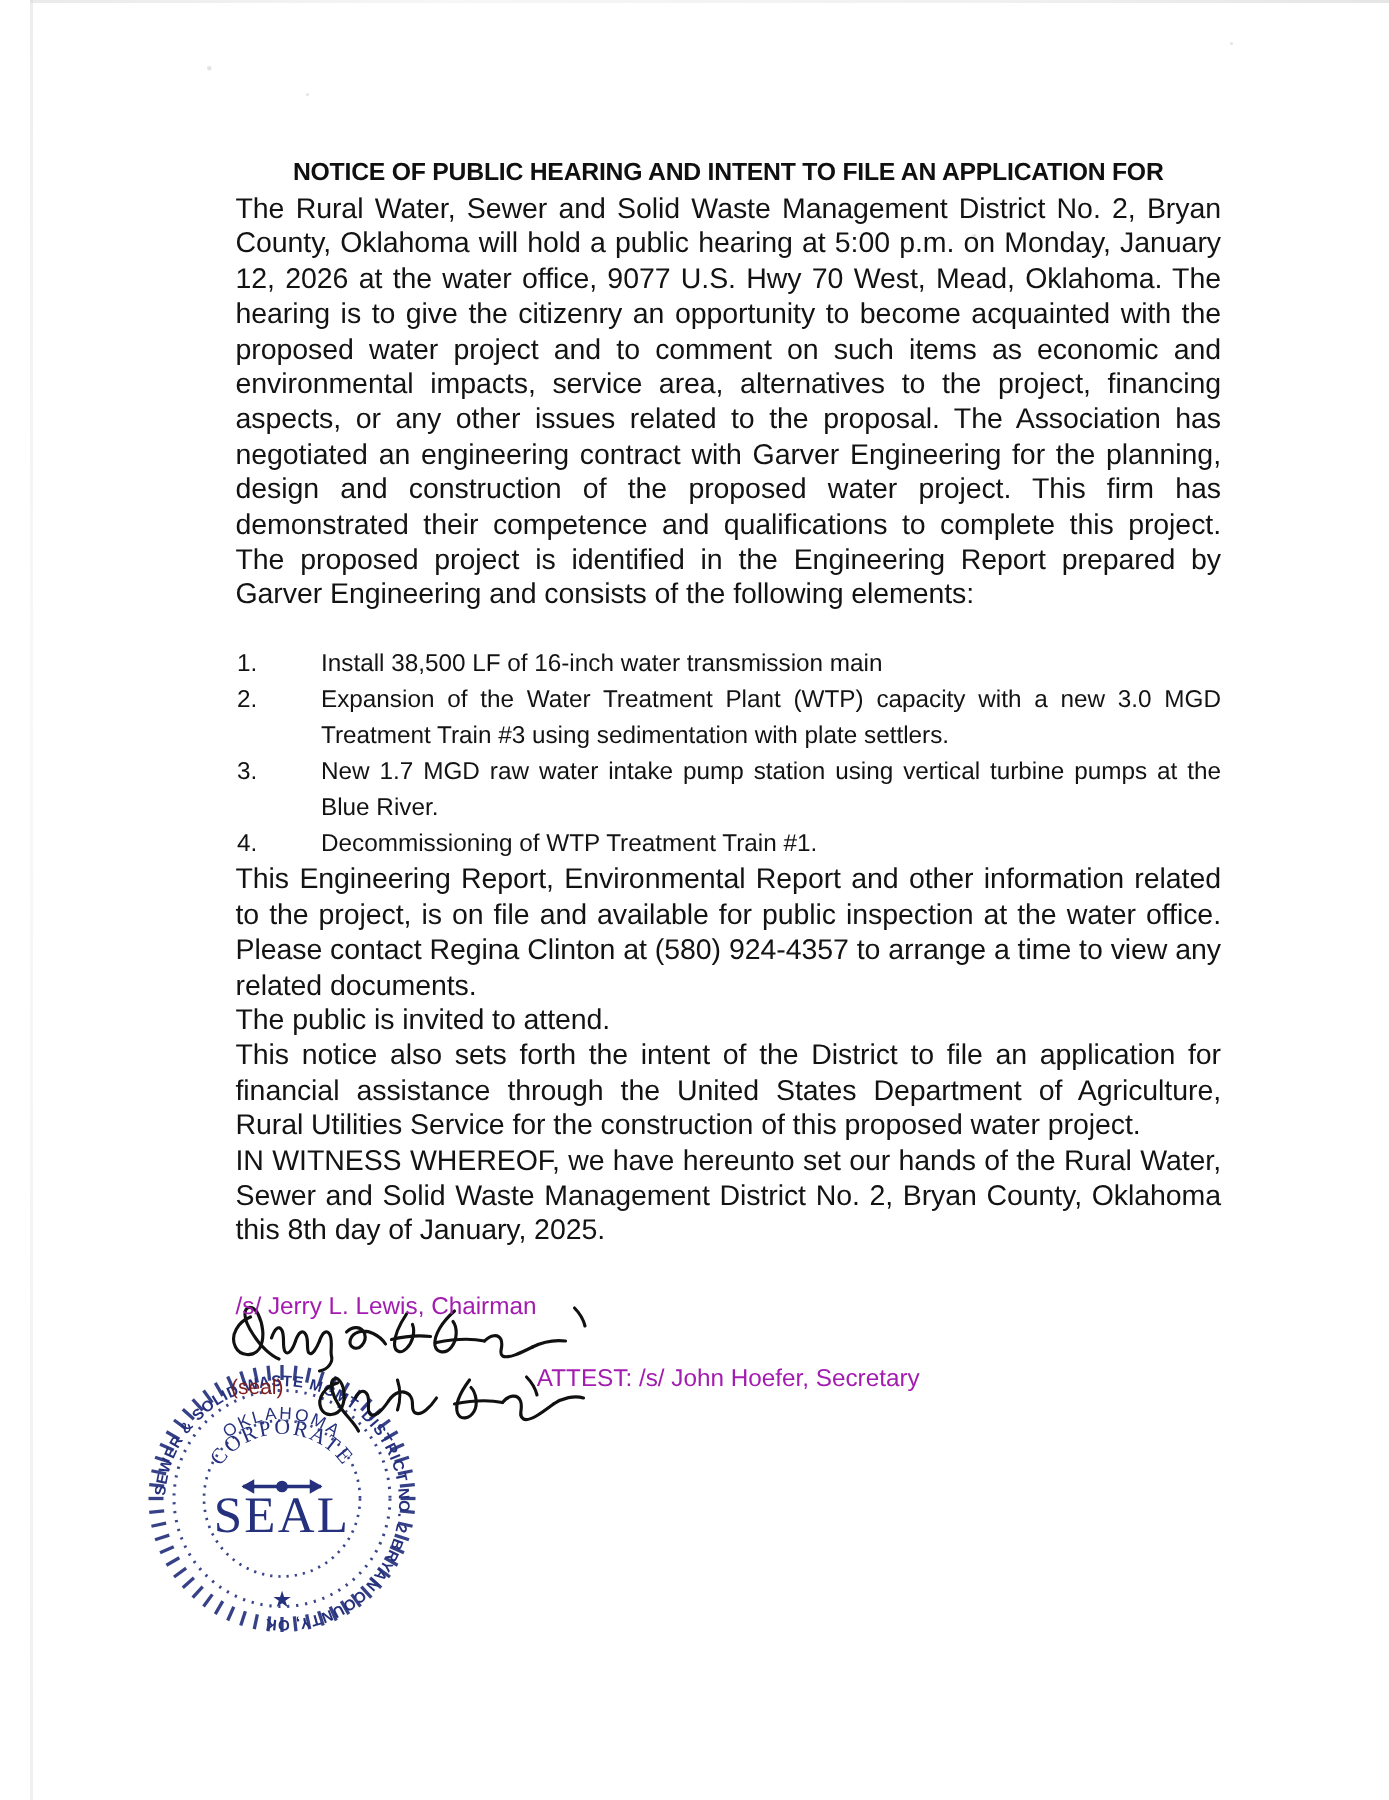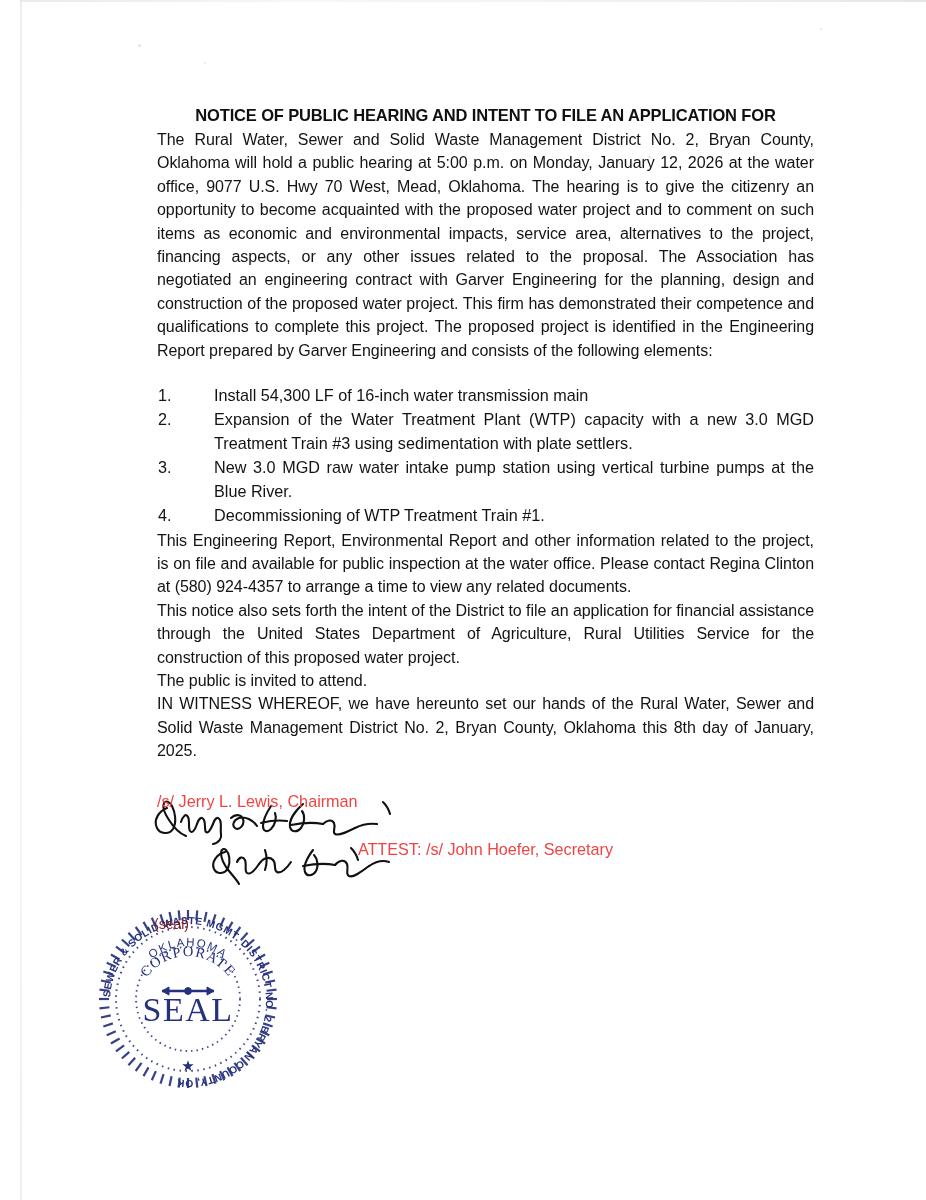--- a/index.html
+++ b/index.html
@@ -57,21 +57,21 @@
     font-weight: bold;
     line-height: 25px;
     text-align: center;
     letter-spacing: -0.15px;
     color: #101010;
   }
   .doc-title .line2 { display: block; }
 
   p.body-par {
     margin: 0;
-    font-size: 16px;
+    font-size: 19px;
     line-height: 23.4px;
     text-align: justify;
     text-justify: inter-word;
     color: #131313;
     letter-spacing: -0.05px;
   }
   .par-intro { margin-top: 36px; }
   .par-report { margin-top: 23px; }
   .par-intent { margin-top: 24px; }
   .par-invite { margin-top: 25px; }
@@ -97,21 +97,21 @@
     top: 0;
     text-align: left;
     width: 40px;
   }
   ol.elements li .txt { display: block; }
 
   .sig-block { margin-top: 27px; position: relative; }
   .sig-line {
     font-size: 16.2px;
     line-height: 23.4px;
-    color: #ef4444;
+    color: #a21caf;
     position: relative;
     z-index: 3;
   }
   .sig-chairman { }
   .sig-attest { margin-top: 25px; text-align: center; }
 
   .signature-svg {
     position: absolute;
     z-index: 2;
     pointer-events: none;
@@ -153,41 +153,41 @@
 
     <h1 class="doc-title">
       <span>NOTICE OF PUBLIC HEARING AND INTENT TO FILE AN APPLICATION FOR</span>
     </h1>
 
     <p class="body-par par-intro">The Rural Water, Sewer and Solid Waste Management District No. 2, Bryan County, Oklahoma will hold a public hearing at 5:00 p.m. on Monday, January 12, 2026 at the water office, 9077 U.S. Hwy 70 West, Mead, Oklahoma.  The hearing is to give the citizenry an opportunity to become acquainted with the proposed water project and to comment on such items as economic and environmental impacts, service area, alternatives to the project, financing aspects, or any other issues related to the proposal. The Association has negotiated an engineering contract with Garver Engineering for the planning, design and construction of the proposed water project.  This firm has demonstrated their competence and qualifications to complete this project.  The proposed project is identified in the Engineering Report prepared by Garver Engineering and consists of the following elements:</p>
 
     <ol class="elements">
       <li>
         <span class="num">1.</span>
-        <span class="txt">Install 54,300 LF of 16-inch water transmission main</span>
+        <span class="txt">Install 38,500 LF of 16-inch water transmission main</span>
       </li>
       <li>
         <span class="num">2.</span>
         <span class="txt">Expansion of the Water Treatment Plant (WTP) capacity with a new 3.0 MGD Treatment Train #3 using sedimentation with plate settlers.</span>
       </li>
       <li>
         <span class="num">3.</span>
-        <span class="txt">New 3.0 MGD raw water intake pump station using vertical turbine pumps at the Blue River.</span>
+        <span class="txt">New 1.7 MGD raw water intake pump station using vertical turbine pumps at the Blue River.</span>
       </li>
       <li>
         <span class="num">4.</span>
         <span class="txt">Decommissioning of WTP Treatment Train #1.</span>
       </li>
     </ol>
 
     <p class="body-par par-report">This Engineering Report, Environmental Report and other information related to the project, is on file and available for public inspection at the water office. Please contact Regina Clinton at (580) 924-4357 to arrange a time to view any related documents.</p>
 
+    <p class="body-par par-invite">The public is invited to attend.</p>
+
     <p class="body-par par-intent">This notice also sets forth the intent of the District to file an application for financial assistance through the United States Department of Agriculture, Rural Utilities Service for the construction of this proposed water project.</p>
-
-    <p class="body-par par-invite">The public is invited to attend.</p>
 
     <p class="body-par par-witness">IN WITNESS WHEREOF, we have hereunto set our hands of the Rural Water, Sewer and Solid Waste Management District No. 2, Bryan County, Oklahoma this 8th day of January, 2025.</p>
 
     <div class="sig-block">
 
       <div class="sig-line sig-chairman">/s/ Jerry L. Lewis, Chairman</div>
 
       <svg class="signature-svg sig1" width="260" height="50" viewBox="0 0 260 50">
         <g fill="none" stroke="#111111" stroke-width="2.1" stroke-linecap="round" stroke-linejoin="round">
           <path d="M16,10 C8,13 2,22 6,30 C9,36 18,37 22,31 C26,24 24,14 21,8 C19,4 15,2 13,5 C11,9 14,16 18,22 C23,30 30,36 35,38"></path>

